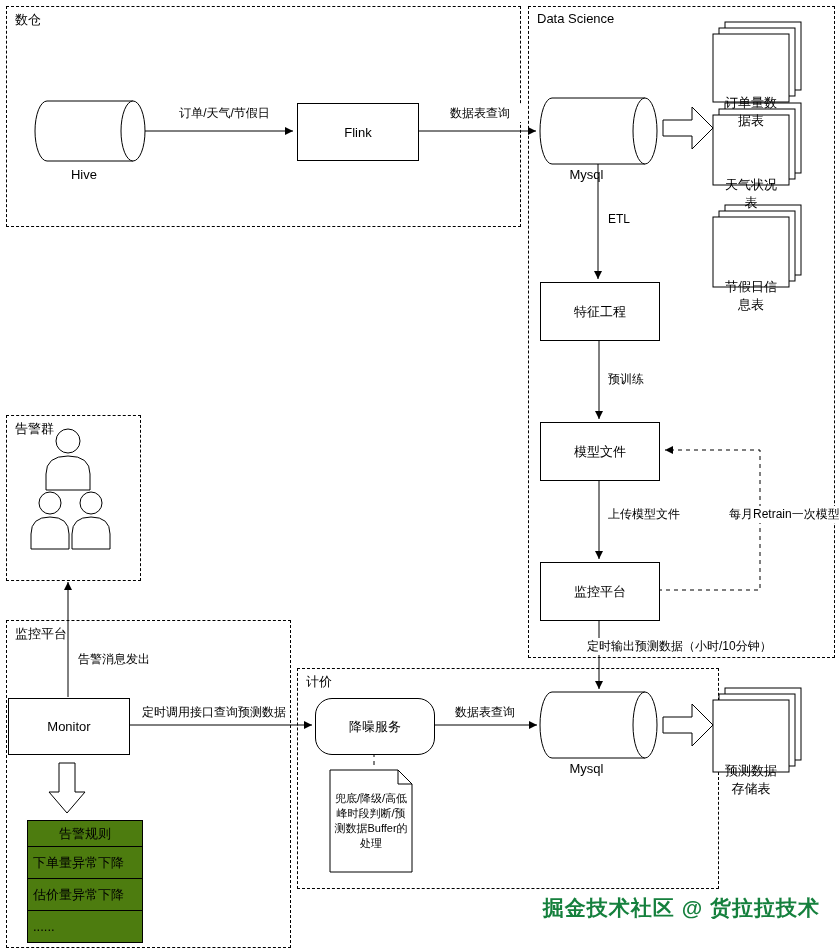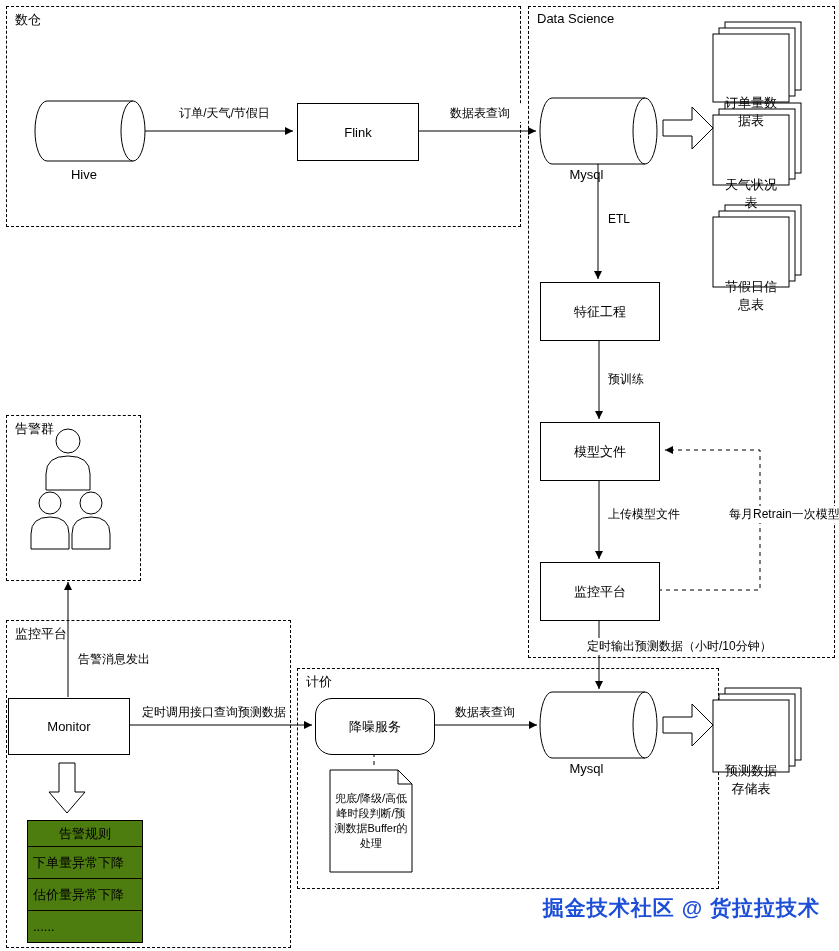--- a/index.html
+++ b/index.html
@@ -16,21 +16,21 @@
   #svg-layer{position:absolute;left:0;top:0;pointer-events:none;}
   #svg-layer rect,#svg-layer path,#svg-layer ellipse,#svg-layer circle,#svg-layer polygon{fill:#fff;stroke:#000;stroke-width:1;}
   #svg-layer line{stroke:#000;stroke-width:1;}
   #svg-layer .edge{fill:none;stroke:#000;stroke-width:1;}
   #svg-layer .dashed{stroke-dasharray:4 4;}
   .rules-table{position:absolute;left:8px;top:820px;width:114px;border:1px solid #000;background:#4d7c0f;font-size:13px;margin-left:19px;}
   .rules-header{height:25px;display:flex;align-items:center;justify-content:center;border-bottom:1px solid #000;}
   .rules-row{height:31px;display:flex;align-items:center;padding-left:5px;border-bottom:1px solid #000;}
   .rules-row:last-child{border-bottom:none;}
   .note-label{position:absolute;left:331px;top:772px;width:80px;height:98px;display:flex;align-items:center;justify-content:center;text-align:center;font-size:11px;line-height:1.35;}
-  .watermark{position:absolute;left:480px;top:894px;width:340px;text-align:right;font-size:21px;font-weight:bold;color:#1d4ed8;white-space:nowrap;letter-spacing:1px;}
+  .watermark{position:absolute;left:480px;top:894px;width:340px;text-align:right;font-size:21px;font-weight:bold;color:#15803d;white-space:nowrap;letter-spacing:1px;}
 </style>
 </head>
 <body>
 
 <div id="canvas">
 
   <div class="group" style="left:6px;top:6px;width:513px;height:219px;">
     <div class="group-label">数仓</div>
   </div>
   <div class="group" style="left:528px;top:6px;width:305px;height:650px;">

